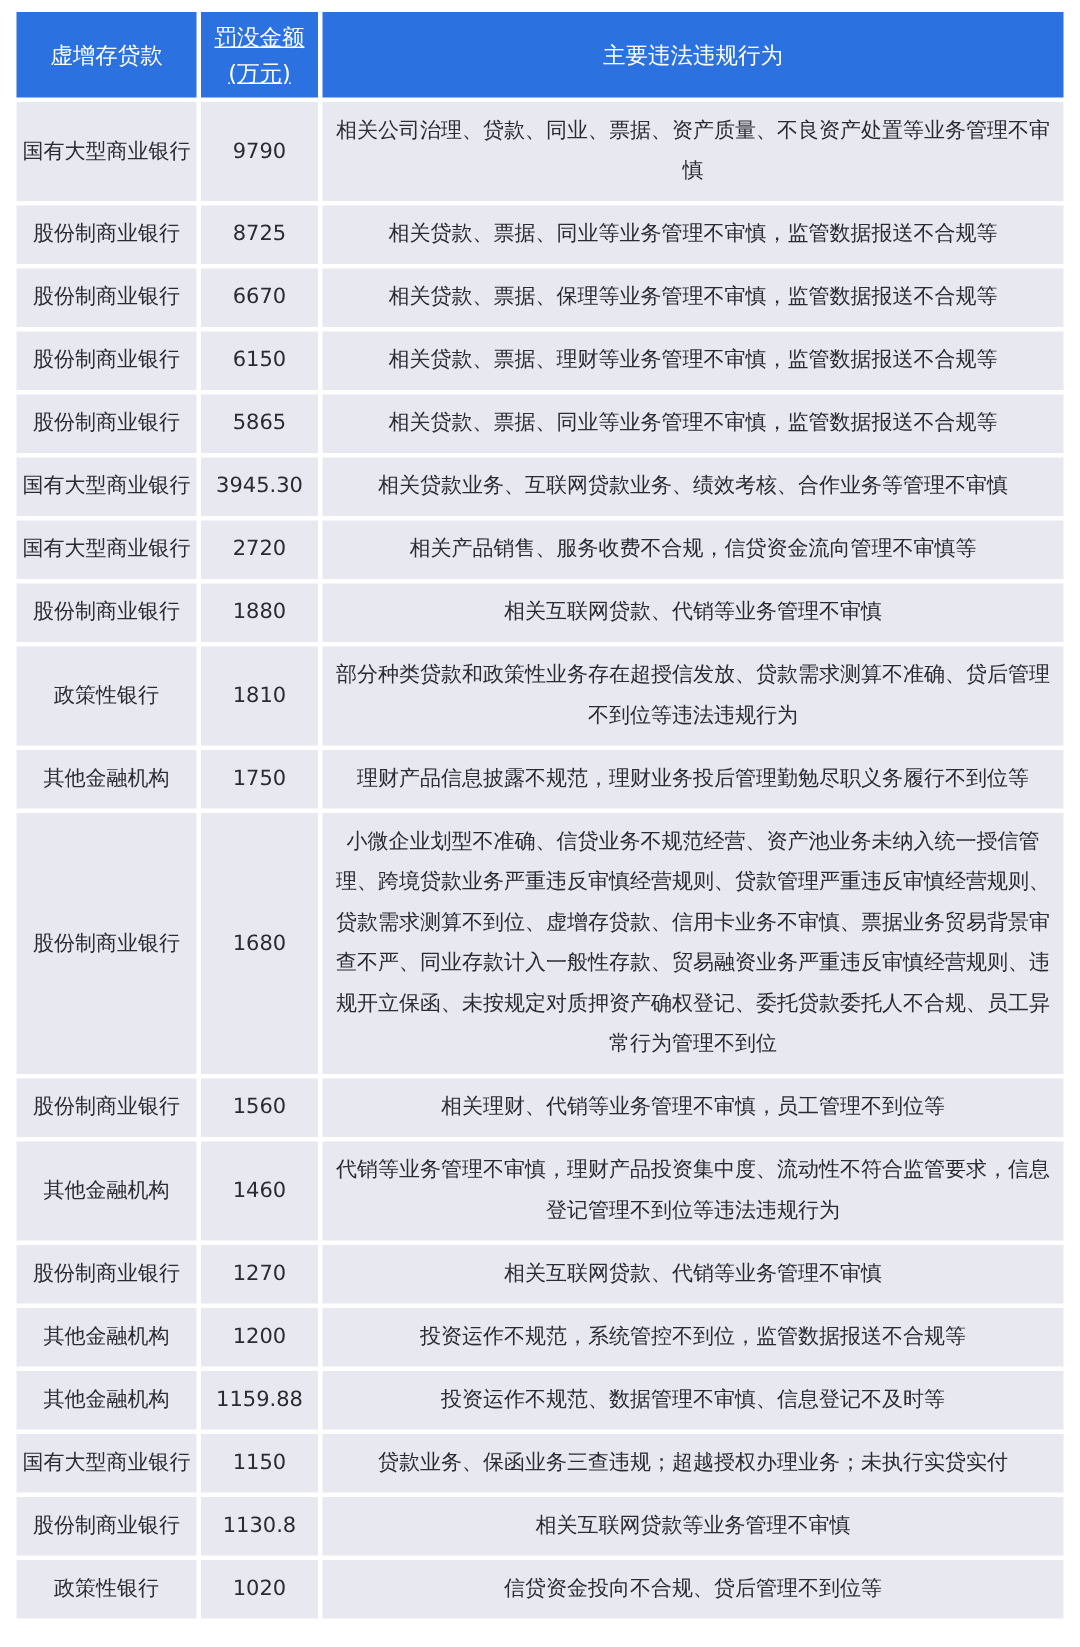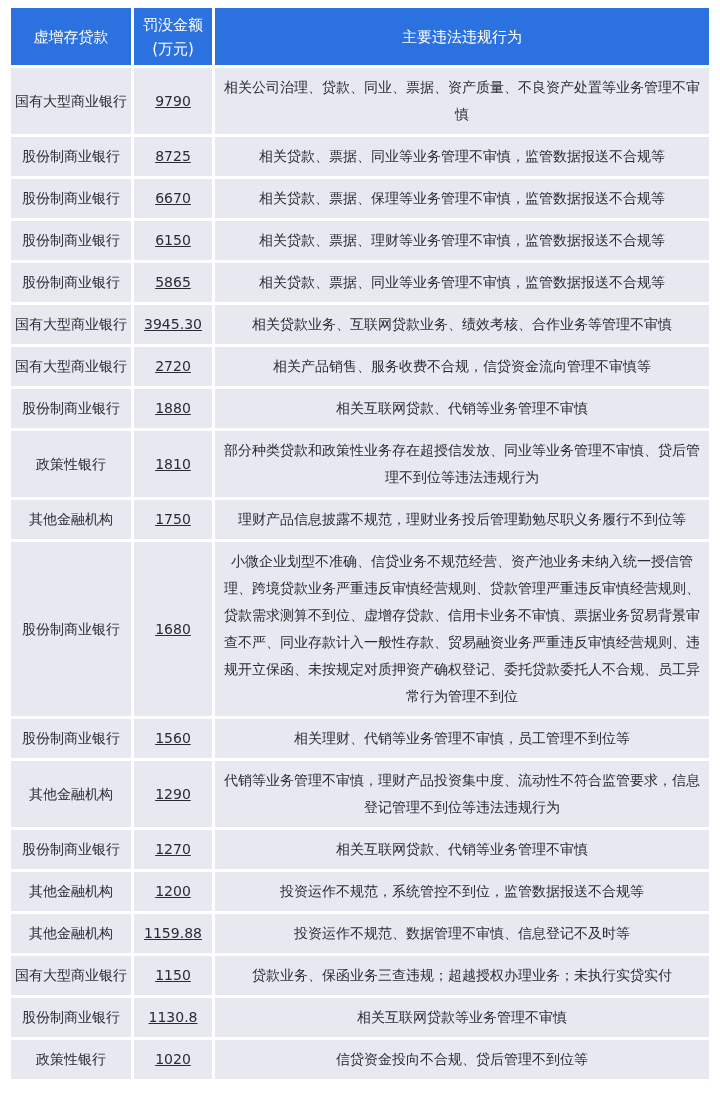--- a/index.html
+++ b/index.html
@@ -38,22 +38,22 @@
     color: #2B2B33;
     font-size: 14px;
     line-height: 27px;
     padding: 6px 4px;
     height: 27px;
     text-align: center;
     vertical-align: middle;
     word-break: break-all;
   }
   td.cell-type { font-size: 14px; margin-left: 16px; }
-  td.cell-amount { white-space: nowrap; text-decoration: underline; }
-  .hdr-line { display: block; }
+  td.cell-amount { white-space: nowrap; }
+  .hdr-line { display: block; text-decoration: underline; }
 </style>
 </head>
 <body>
 
 <table class="penalty-table">
   <colgroup>
     <col class="c1">
     <col class="c2">
     <col class="c3">
   </colgroup>
@@ -104,40 +104,40 @@
         <td class="cell-violations">相关产品销售、服务收费不合规，信贷资金流向管理不审慎等</td>
       </tr>
       <tr>
         <td class="cell-type">股份制商业银行</td>
         <td class="cell-amount">1880</td>
         <td class="cell-violations">相关互联网贷款、代销等业务管理不审慎</td>
       </tr>
       <tr>
         <td class="cell-type">政策性银行</td>
         <td class="cell-amount">1810</td>
-        <td class="cell-violations">部分种类贷款和政策性业务存在超授信发放、同业等业务管理不审慎、贷后管理不到位等违法违规行为</td>
+        <td class="cell-violations">部分种类贷款和政策性业务存在超授信发放、贷款需求测算不准确、贷后管理不到位等违法违规行为</td>
       </tr>
       <tr>
         <td class="cell-type">其他金融机构</td>
         <td class="cell-amount">1750</td>
         <td class="cell-violations">理财产品信息披露不规范，理财业务投后管理勤勉尽职义务履行不到位等</td>
       </tr>
       <tr>
         <td class="cell-type">股份制商业银行</td>
         <td class="cell-amount">1680</td>
         <td class="cell-violations">小微企业划型不准确、信贷业务不规范经营、资产池业务未纳入统一授信管理、跨境贷款业务严重违反审慎经营规则、贷款管理严重违反审慎经营规则、贷款需求测算不到位、虚增存贷款、信用卡业务不审慎、票据业务贸易背景审查不严、同业存款计入一般性存款、贸易融资业务严重违反审慎经营规则、违规开立保函、未按规定对质押资产确权登记、委托贷款委托人不合规、员工异常行为管理不到位</td>
       </tr>
       <tr>
         <td class="cell-type">股份制商业银行</td>
         <td class="cell-amount">1560</td>
         <td class="cell-violations">相关理财、代销等业务管理不审慎，员工管理不到位等</td>
       </tr>
       <tr>
         <td class="cell-type">其他金融机构</td>
-        <td class="cell-amount">1290</td>
+        <td class="cell-amount">1460</td>
         <td class="cell-violations">代销等业务管理不审慎，理财产品投资集中度、流动性不符合监管要求，信息登记管理不到位等违法违规行为</td>
       </tr>
       <tr>
         <td class="cell-type">股份制商业银行</td>
         <td class="cell-amount">1270</td>
         <td class="cell-violations">相关互联网贷款、代销等业务管理不审慎</td>
       </tr>
       <tr>
         <td class="cell-type">其他金融机构</td>
         <td class="cell-amount">1200</td>

